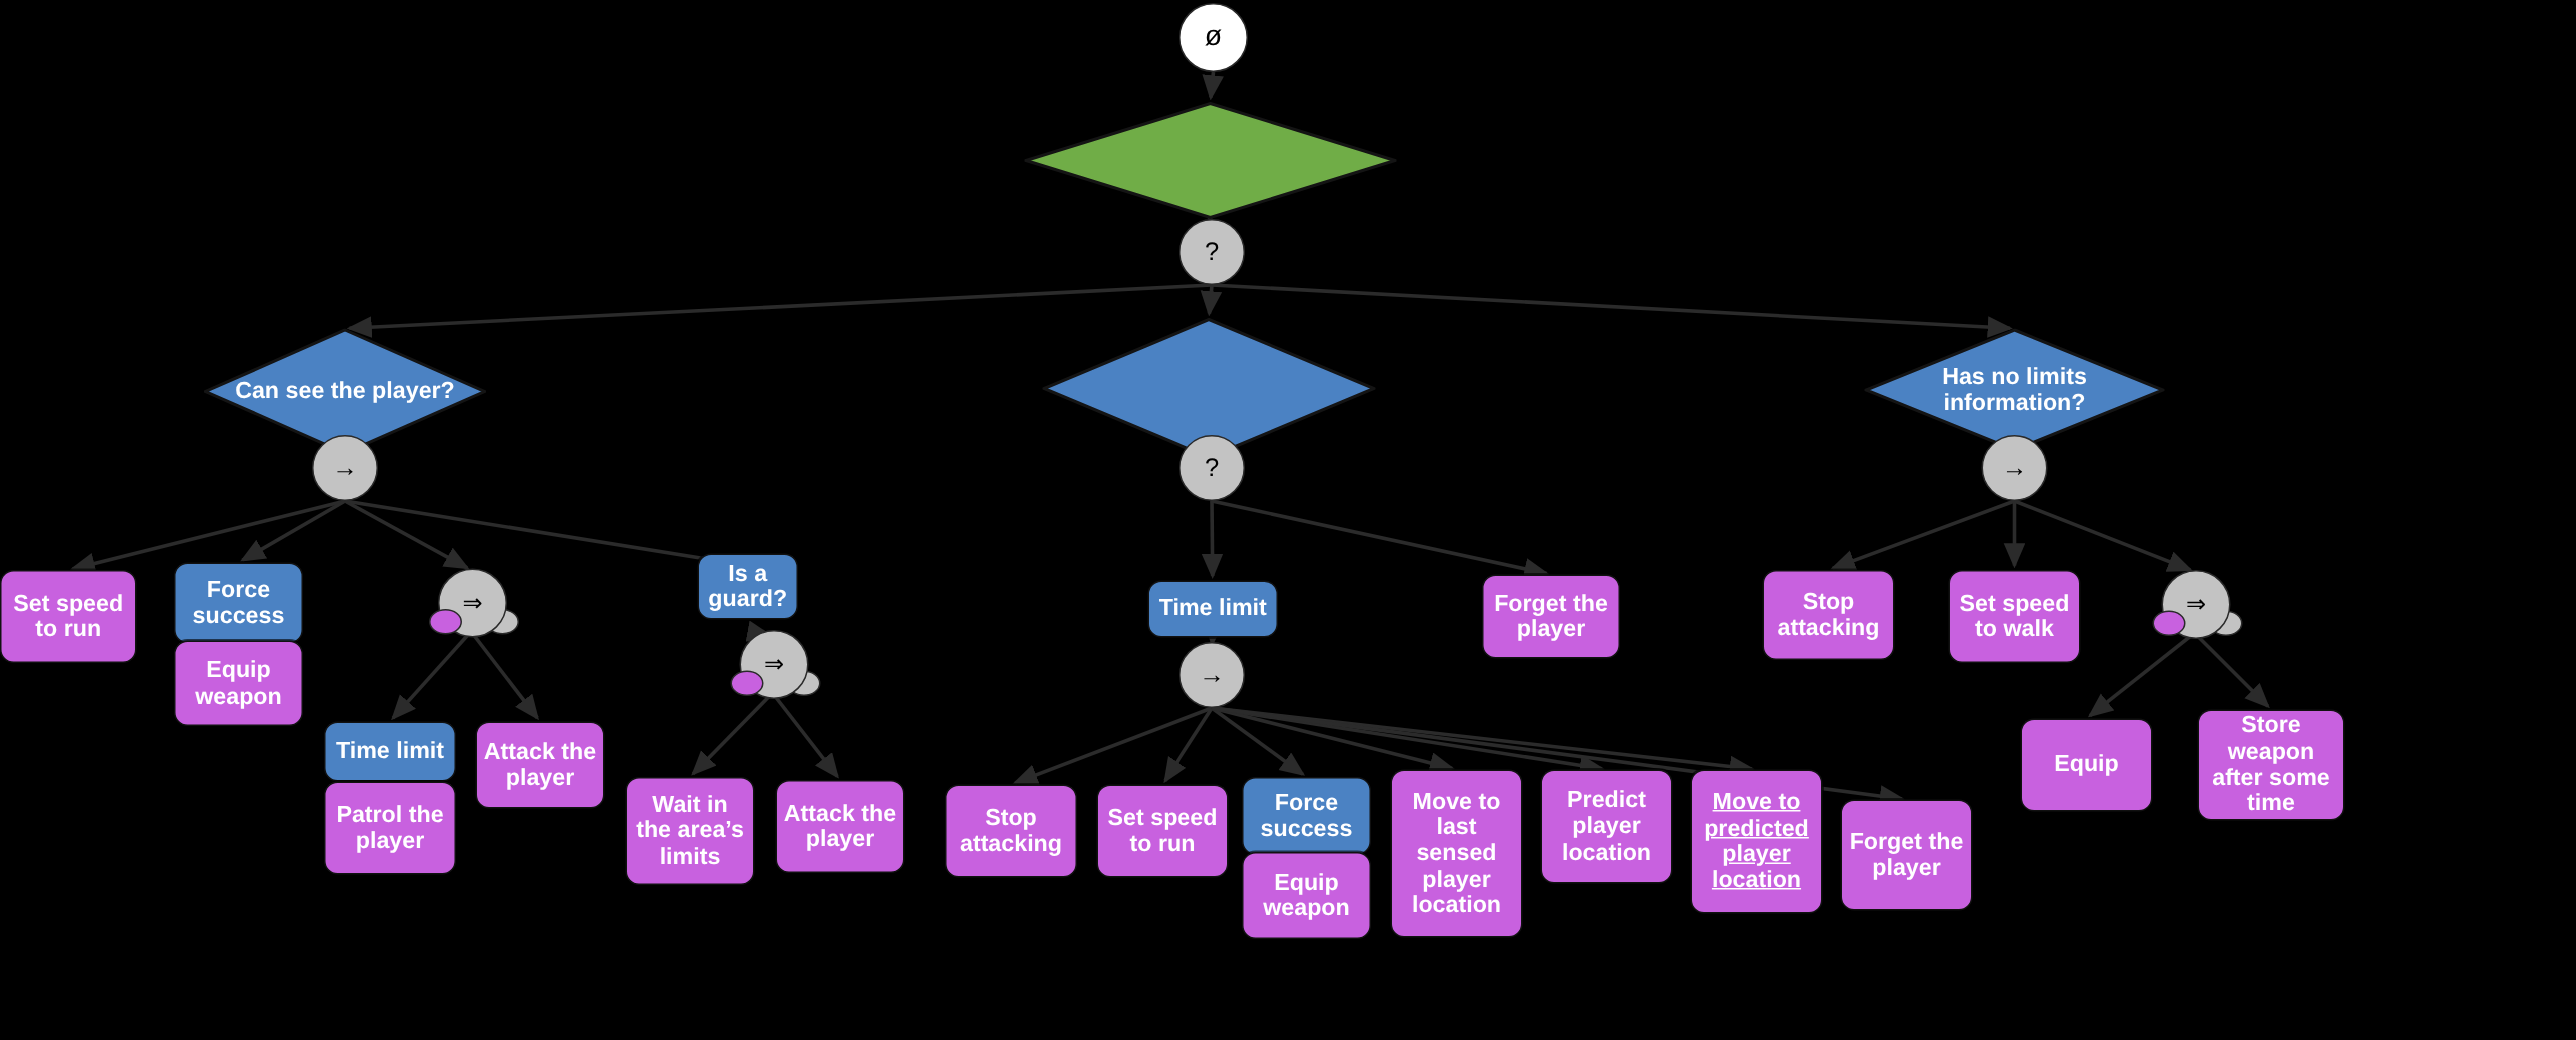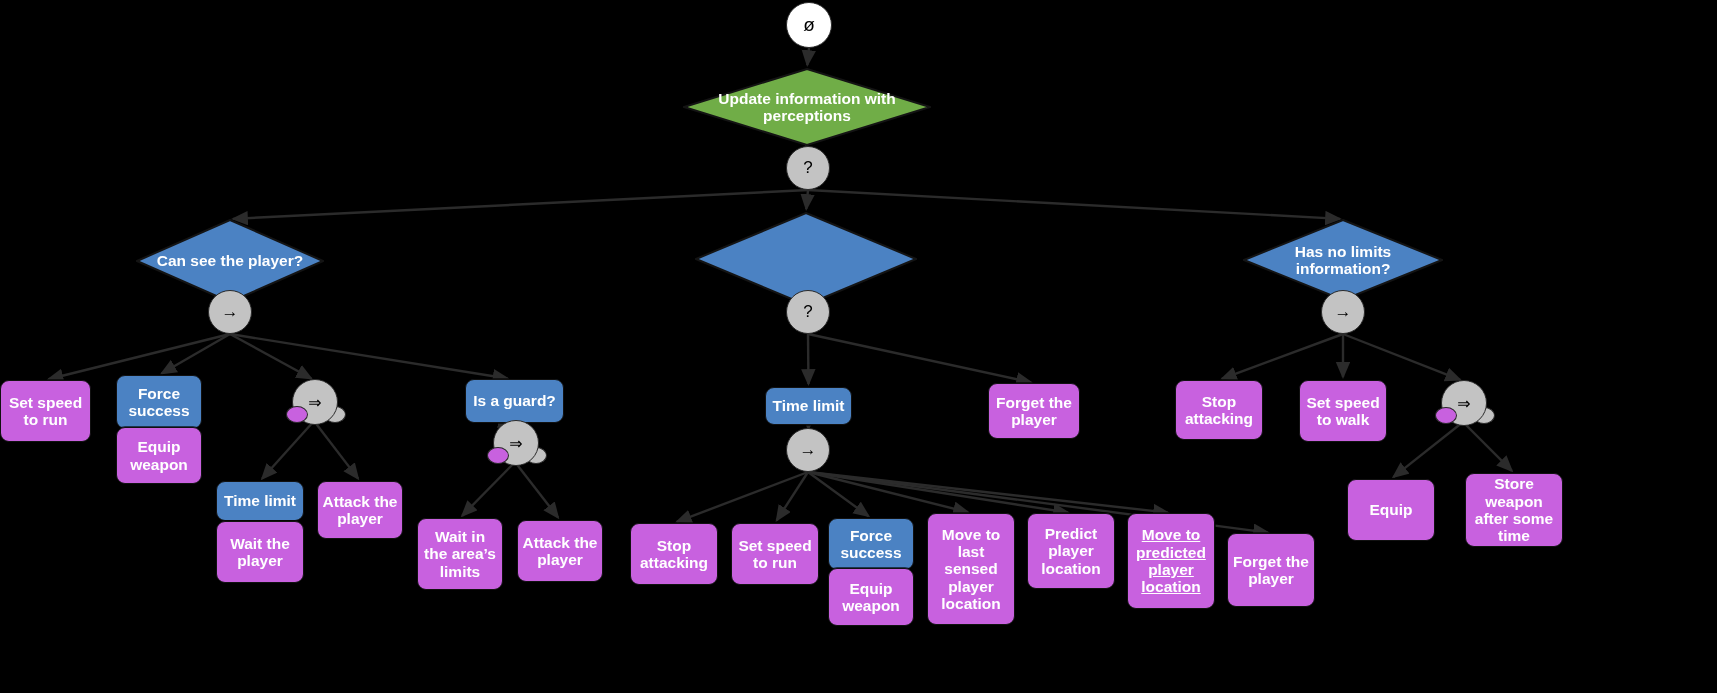--- a/index.html
+++ b/index.html
@@ -173,21 +173,20 @@
       </g>
   </svg>
   <div id="node-layer">
       <div class="node circlenode circle-root" style="left: 786px; top: 2px; width: 46px; height: 46px;">
         <span>ø</span>
       </div>
       <div class="node diamond" style="left: 683px; top: 68px; width: 248px; height: 78px;">
         <svg class="dshape" viewBox="0 0 248 78" preserveAspectRatio="none">
           <polygon points="124,1 247,39 124,77 1,39" fill="#70AD47" stroke="#141414" stroke-width="2"></polygon>
         </svg>
-        <span class="dlabel">Update information with perceptions</span>
       </div>
       <div class="node circlenode" style="left: 786px; top: 146px; width: 44px; height: 44px;">
         <span>?</span>
       </div>
       <div class="node diamond" style="left: 136px; top: 219px; width: 188px; height: 84px; justify-content: center;">
         <svg class="dshape" viewBox="0 0 188 84" preserveAspectRatio="none">
           <polygon points="94,1 187,42 94,83 1,42" fill="#4B82C3" stroke="#141414" stroke-width="2"></polygon>
         </svg>
         <span class="dlabel">Can see the player?</span>
       </div>
@@ -207,26 +206,26 @@
         <div class="parallel-dot-right"></div>
         <div class="parallel-main">
           <span>⇒</span>
         </div>
         <div class="parallel-dot-left"></div>
       </div>
       <div class="node boxnode box-condition" style="left: 216px; top: 481px; width: 88px; height: 40px;">
         <span>Time limit</span>
       </div>
       <div class="node boxnode box-action" style="left: 216px; top: 521px; width: 88px; height: 62px;">
-        <span>Wait the player</span>
+        <span>Patrol the player</span>
       </div>
       <div class="node boxnode box-action" style="left: 317px; top: 481px; width: 86px; height: 58px;">
         <span>Attack the player</span>
       </div>
-      <div class="node boxnode box-condition" style="left: 465px; top: 379px; width: 99px; height: 44px;">
+      <div class="node boxnode box-condition" style="left: 465px; top: 369px; width: 67px; height: 44px;">
         <span>Is a guard?</span>
       </div>
       <div class="parallel-wrap" style="left: 487px; top: 420px; width: 58px; height: 44px;">
         <div class="parallel-dot-right"></div>
         <div class="parallel-main">
           <span>⇒</span>
         </div>
         <div class="parallel-dot-left"></div>
       </div>
       <div class="node boxnode box-action" style="left: 417px; top: 518px; width: 86px; height: 72px;">

